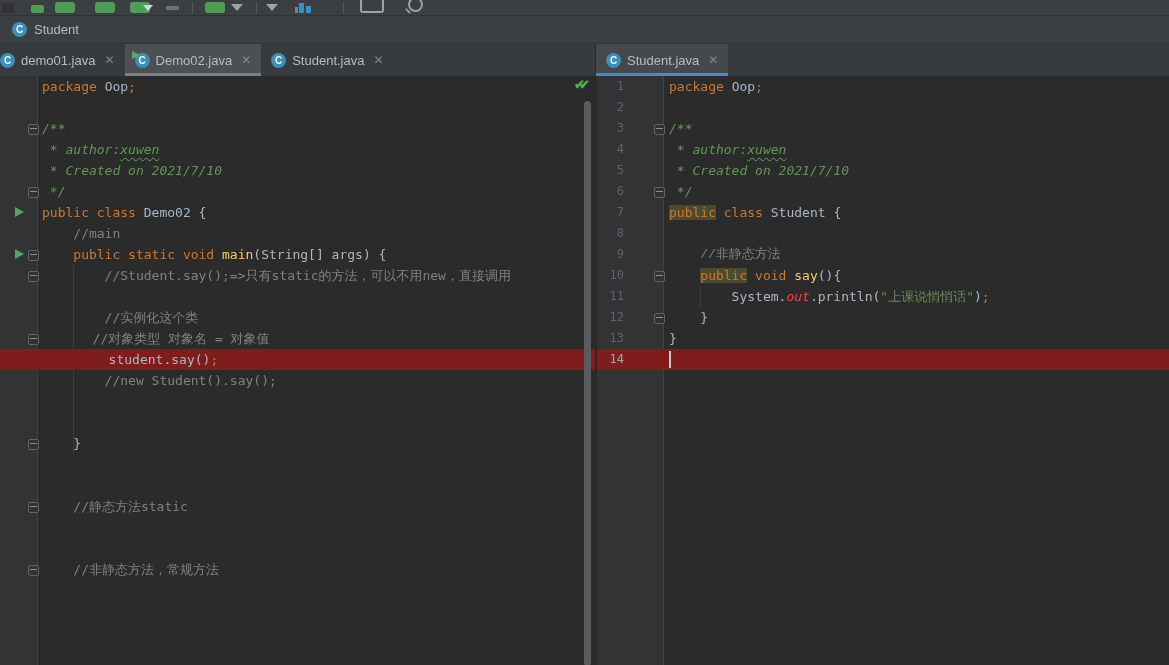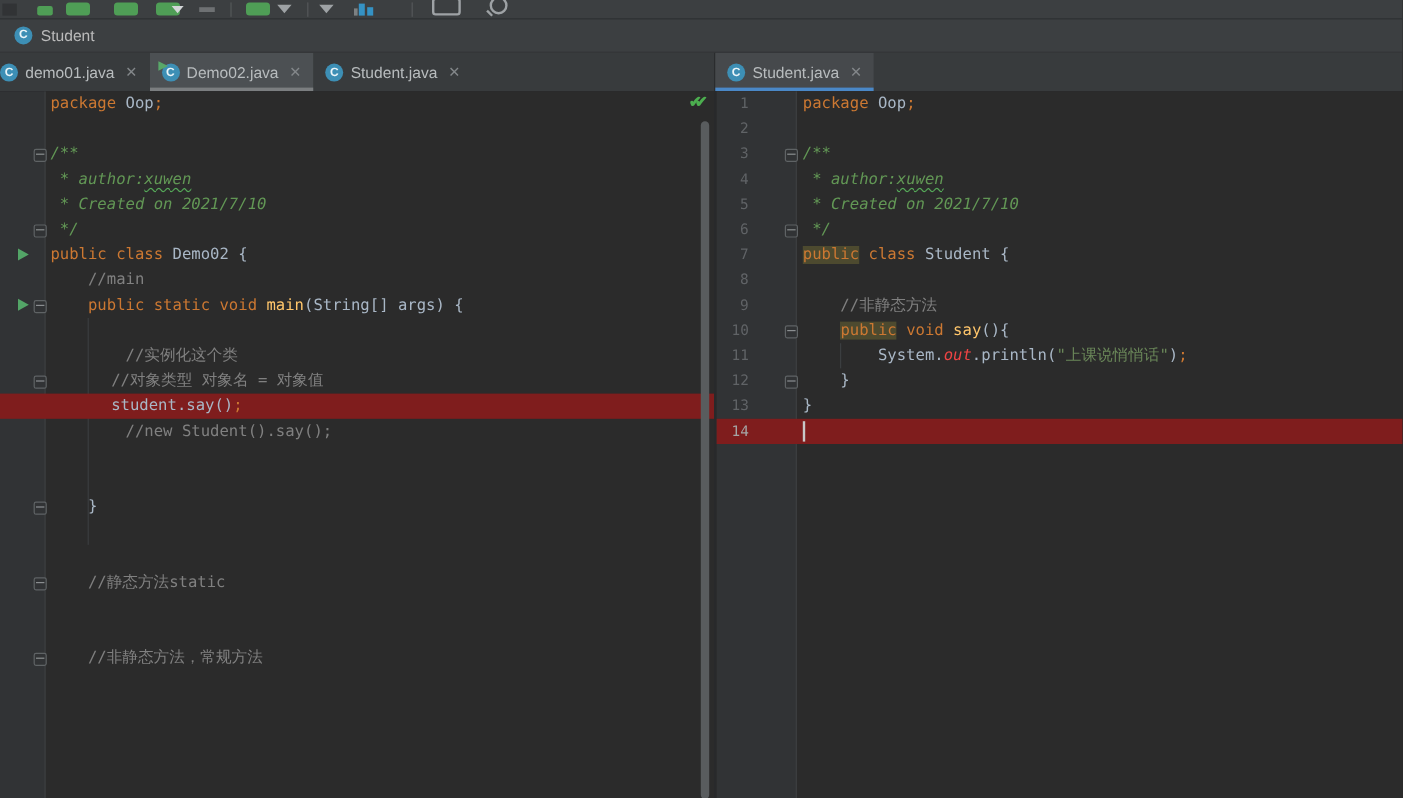--- a/index.html
+++ b/index.html
@@ -151,24 +151,25 @@
         <div class="guide" style="left: 73px; top: 189px; height: 189px;"></div>
         <div class="row"><span class="code" style="left: 42px;"><span class="k">package </span><span class="t">Oop</span><span class="k">;</span></span></div>
         <div class="row"><span class="code" style="left: 42px;"></span></div>
         <div class="row"><span class="fold" style="left: 28px;"></span><span class="code" style="left: 42px;"><span class="d">/**</span></span></div>
         <div class="row"><span class="code" style="left: 42px;"><span class="d"> * author:</span><span class="w">xuwen</span></span></div>
         <div class="row"><span class="code" style="left: 42px;"><span class="d"> * Created on 2021/7/10</span></span></div>
         <div class="row"><span class="fold" style="left: 28px;"></span><span class="code" style="left: 42px;"><span class="d"> */</span></span></div>
         <div class="row"><span class="arrow"></span><span class="code" style="left: 42px;"><span class="k">public class </span><span class="t">Demo02 {</span></span></div>
         <div class="row"><span class="code" style="left: 42px;"><span class="c">    //main</span></span></div>
         <div class="row"><span class="arrow"></span><span class="fold" style="left: 28px;"></span><span class="code" style="left: 42px; text-align: center;"><span class="k">    public static void </span><span class="m">main</span><span class="t">(String[] args) {</span></span></div>
+        <div class="row"><span class="fold" style="left: 28px;"></span><span class="code" style="left: 42px;"><span class="c">        //Student.say();=&gt;只有static的方法，可以不用new，直接调用</span></span></div>
         <div class="row"><span class="code" style="left: 42px;"></span></div>
         <div class="row"><span class="code" style="left: 42px;"><span class="c">        //实例化这个类</span></span></div>
         <div class="row"><span class="fold" style="left: 28px;"></span><span class="code" style="left: 30px;"><span class="c">        //对象类型 对象名 = 对象值</span></span></div>
-        <div class="row current"><span class="code" style="left: 30px;"><span class="t">        student.say()</span><span class="k">;</span></span></div>
+        <div class="row current"><span class="code" style="left: 46px;"><span class="t">        student.say()</span><span class="k">;</span></span></div>
         <div class="row"><span class="code" style="left: 42px;"><span class="c">        //new Student().say();</span></span></div>
         <div class="row"><span class="code" style="left: 42px;"></span></div>
         <div class="row"><span class="code" style="left: 42px;"></span></div>
         <div class="row"><span class="fold" style="left: 28px;"></span><span class="code" style="left: 42px;"><span class="t">    }</span></span></div>
         <div class="row"><span class="code" style="left: 42px;"></span></div>
         <div class="row"><span class="code" style="left: 42px;"></span></div>
         <div class="row"><span class="fold" style="left: 28px;"></span><span class="code" style="left: 42px;"><span class="c">    //静态方法static</span></span></div>
         <div class="row"><span class="code" style="left: 42px;"></span></div>
         <div class="row"><span class="code" style="left: 42px;"></span></div>
         <div class="row"><span class="fold" style="left: 28px;"></span><span class="code" style="left: 42px;"><span class="c">    //非静态方法，常规方法</span></span></div>
@@ -186,21 +187,21 @@
         <div class="gutter-sep" style="left: 66px;"></div>
         <div class="guide" style="left: 103px; top: 210px; height: 21px;"></div>
         <div class="row"><span class="num">1</span><span class="code" style="left: 72px;"><span class="k">package </span><span class="t">Oop</span><span class="k">;</span></span></div>
         <div class="row"><span class="num">2</span><span class="code" style="left: 72px;"></span></div>
         <div class="row"><span class="num">3</span><span class="fold" style="left: 57px;"></span><span class="code" style="left: 72px;"><span class="d">/**</span></span></div>
         <div class="row"><span class="num">4</span><span class="code" style="left: 72px;"><span class="d"> * author:</span><span class="w">xuwen</span></span></div>
         <div class="row"><span class="num">5</span><span class="code" style="left: 72px;"><span class="d"> * Created on 2021/7/10</span></span></div>
         <div class="row"><span class="num">6</span><span class="fold" style="left: 57px;"></span><span class="code" style="left: 72px;"><span class="d"> */</span></span></div>
         <div class="row"><span class="num">7</span><span class="code" style="left: 72px;"><span class="h">public</span><span class="k"> class </span><span class="t">Student {</span></span></div>
         <div class="row"><span class="num">8</span><span class="code" style="left: 72px;"></span></div>
-        <div class="row"><span class="num">9</span><span class="code" style="left: 72px;"><span class="c">    //非静态方法</span></span></div>
+        <div class="row"><span class="num">9</span><span class="code" style="left: 72px; font-family: Liberation Mono, monospace;"><span class="c">    //非静态方法</span></span></div>
         <div class="row"><span class="num">10</span><span class="fold" style="left: 57px;"></span><span class="code" style="left: 72px;"><span class="t">    </span><span class="h">public</span><span class="k"> void </span><span class="m">say</span><span class="t">(){</span></span></div>
         <div class="row"><span class="num">11</span><span class="code" style="left: 72px;"><span class="t">        System.</span><span class="f">out</span><span class="t">.println(</span><span class="s">"上课说悄悄话"</span><span class="t">)</span><span class="k">;</span></span></div>
         <div class="row"><span class="num">12</span><span class="fold" style="left: 57px;"></span><span class="code" style="left: 72px;"><span class="t">    }</span></span></div>
         <div class="row"><span class="num">13</span><span class="code" style="left: 72px;"><span class="t">}</span></span></div>
         <div class="row current"><span class="num">14</span><span class="code" style="left: 72px;"></span><span class="caret" style="left: 72px;"></span></div>
         <div class="row"><span class="code" style="left: 72px;"></span></div>
         <div class="row"><span class="code" style="left: 72px;"></span></div>
         <div class="row"><span class="code" style="left: 72px;"></span></div>
         <div class="row"><span class="code" style="left: 72px;"></span></div>
         <div class="row"><span class="code" style="left: 72px;"></span></div>

